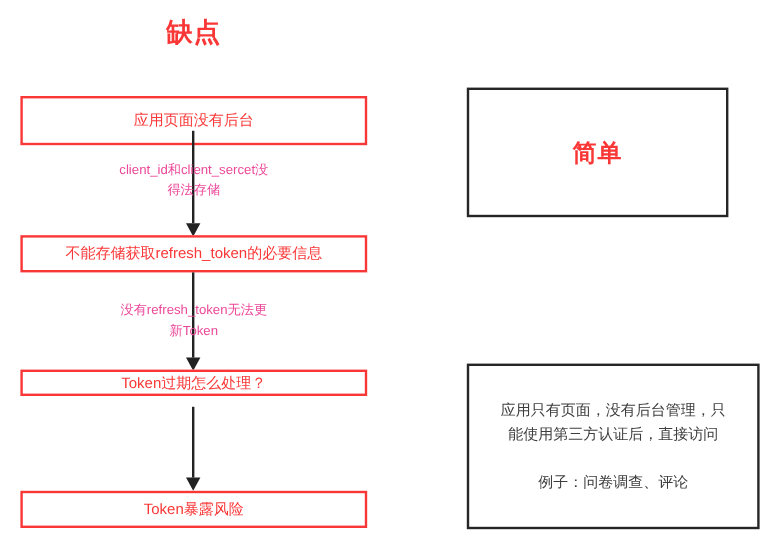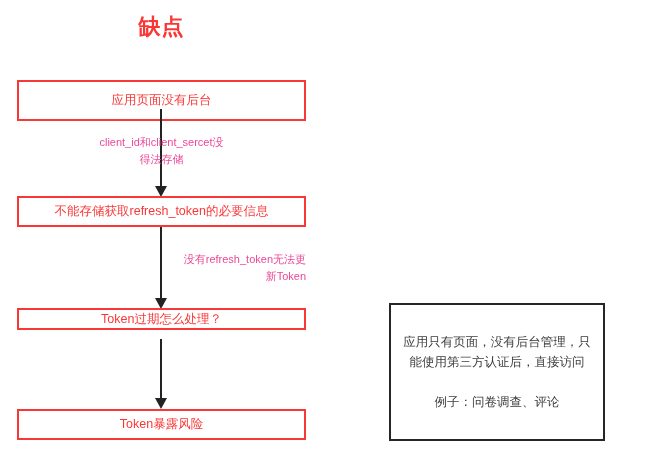--- a/index.html
+++ b/index.html
@@ -69,21 +69,21 @@
     position: absolute;
     left: 17px;
     width: 289px;
     text-align: center;
     font-size: 11px;
     line-height: 17px;
     color: #ec4899;
     white-space: pre-line;
   }
   .arrow-label-1 { top: 134px; }
-  .arrow-label-2 { top: 251px; text-align: right; }
+  .arrow-label-2 { top: 251px; }
 
   .adv-box {
     position: absolute;
     left: 389px;
     top: 73px;
     width: 218px;
     height: 108px;
     border: 2px solid #262626;
     box-sizing: border-box;
     background: #ffffff;
@@ -102,21 +102,21 @@
     width: 218px;
     text-align: center;
     font-size: 16px;
     font-weight: bold;
     color: #333333;
   }
   .scenario-box {
     position: absolute;
     left: 389px;
     top: 303px;
-    width: 216px;
+    width: 244px;
     height: 138px;
     border: 2px solid #262626;
     box-sizing: border-box;
     background: #ffffff;
     display: flex;
     flex-direction: column;
     align-items: center;
     justify-content: center;
     text-align: center;
     color: #3d3d3d;
@@ -156,20 +156,23 @@
   </div>
 
   <div class="vline vline-3"></div>
   <div class="arrow-head arrow-head-3"></div>
 
   <div class="flow-box flow-box-4">
     <span>Token暴露风险</span>
   </div>
 
 
+  <div class="adv-box">
+    <span>简单</span>
+  </div>
 
 
   <div class="scenario-box">
     <div class="scenario-text">应用只有页面，没有后台管理，只
 能使用第三方认证后，直接访问</div>
     <div class="scenario-example">例子：问卷调查、评论</div>
   </div>
 
 </div>
 

